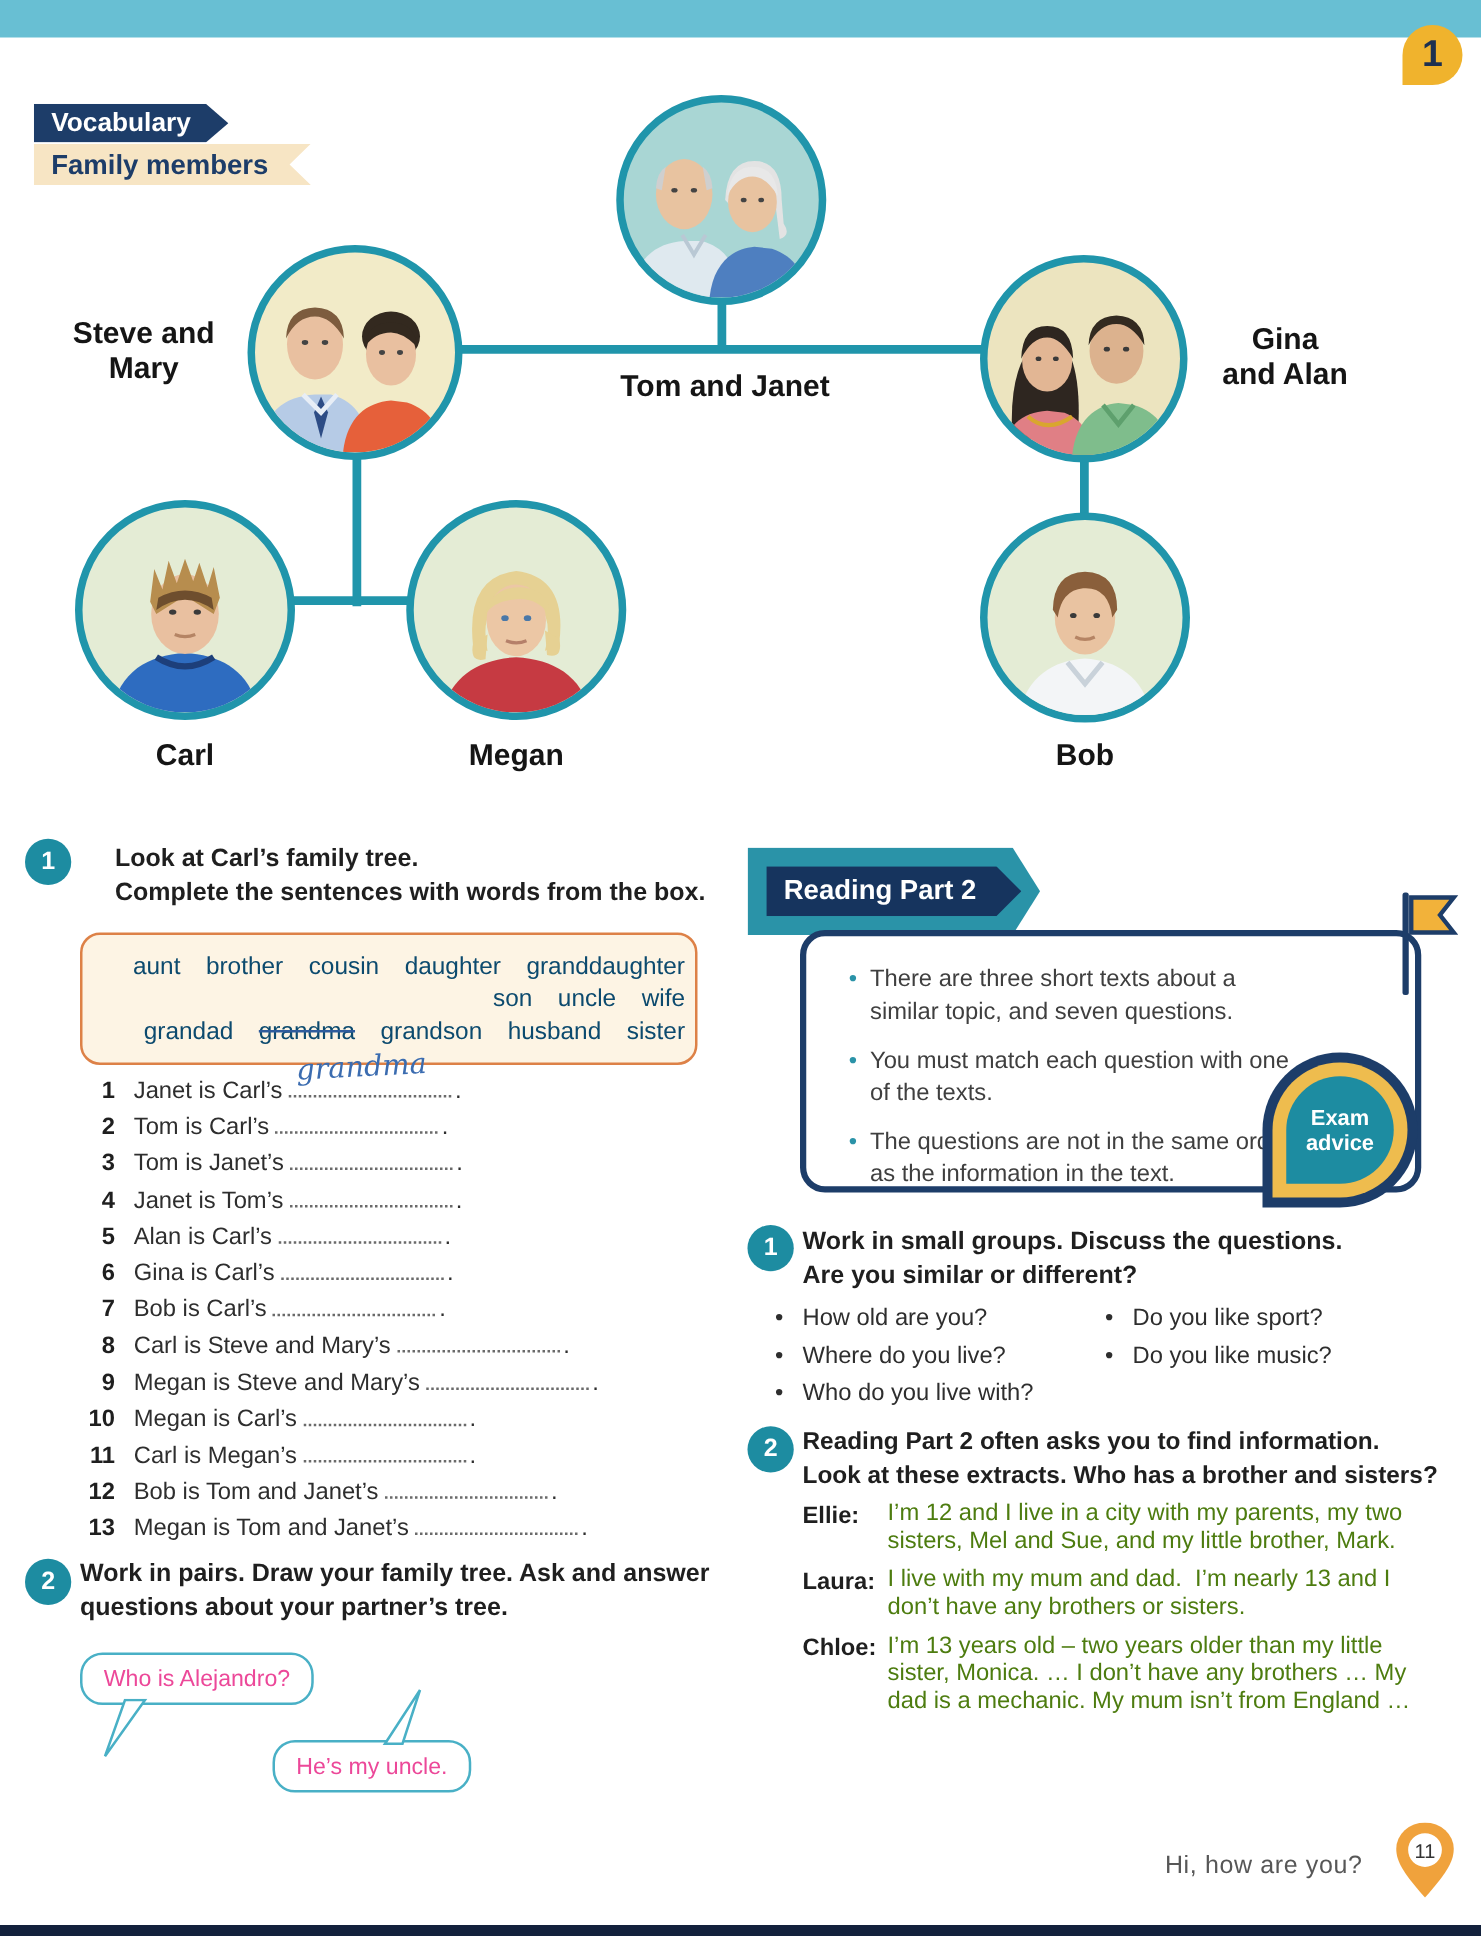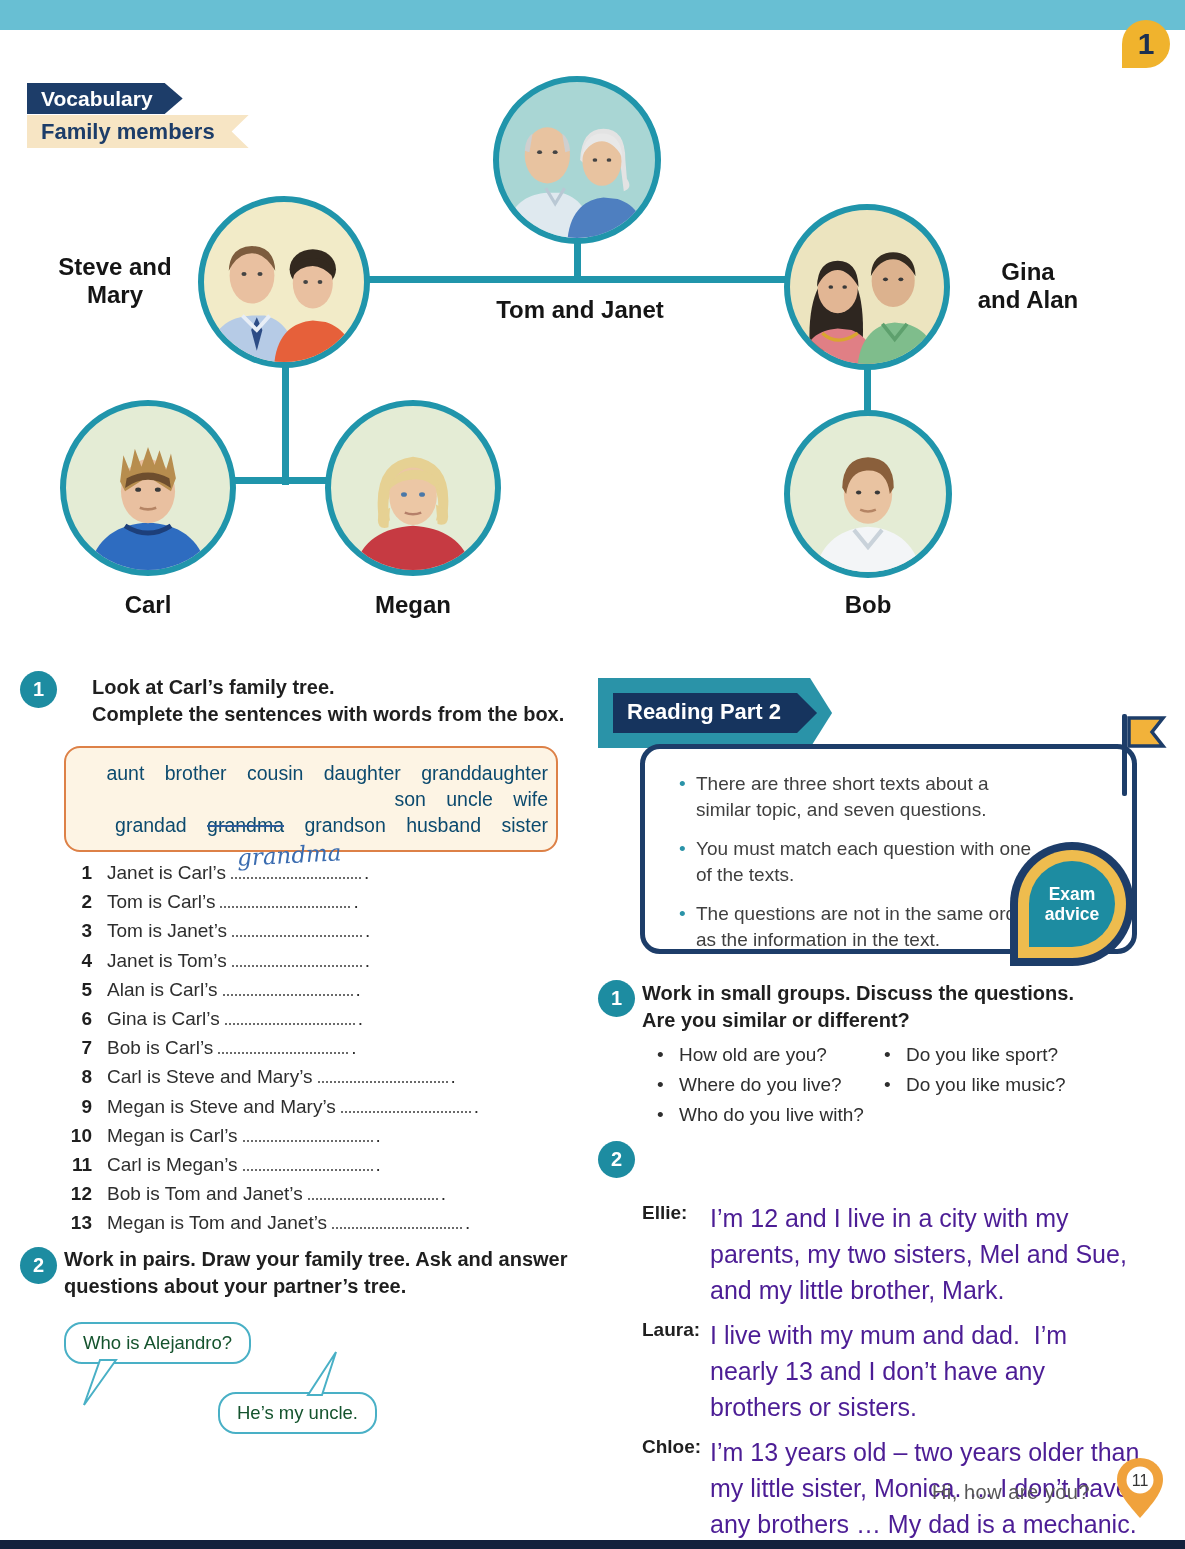--- a/index.html
+++ b/index.html
@@ -71,21 +71,21 @@
   .answer {
     position:absolute; left:6px; top:-23px;
     font-family:"DejaVu Serif", serif; font-style:italic;
     color:#3b6cb0; font-size:23px; transform:rotate(-3deg); white-space:nowrap;
   }
   .speriod { margin-left:3px; }
 
   
   .bubble {
     position:absolute; border:2px solid #49b0c6; border-radius:18px;
-    padding:8px 17px; font-size:18.5px; color:#14532d; background:#ffffff;
+    padding:8px 17px; font-size:18.5px; color:#ec4899; background:#ffffff;
   }
   .tail { position:absolute; }
 
   
   .read-banner-outer {
     position:absolute; left:598px; top:678px; background:#2a93a8; padding:15px;
     clip-path:polygon(0 0, calc(100% - 22px) 0, 100% 50%, calc(100% - 22px) 100%, 0 100%);
   }
   .read-banner-inner {
     background:#16345e; color:#ffffff; font-weight:bold; font-size:22px;
@@ -122,21 +122,21 @@
     color:#ffffff; font-weight:bold; font-size:17.5px; line-height:20px;
   }
 
   .qcol { position:absolute; list-style:none; }
   .qcol li { position:relative; padding-left:26px; font-size:19px; color:#2e2e2e; line-height:30px; }
   .qcol li::before { content:"•"; position:absolute; left:4px; color:#2e2e2e; }
 
   .extracts { position:absolute; left:642px; top:1200px; width:500px; }
   .extract { display:flex; margin-bottom:9px; }
   .exname { width:68px; flex:none; font-weight:bold; font-size:19px; color:#1f1f1f; line-height:25px; }
-  .extext { width:452px; font-size:25px; color:#4c1d95; line-height:36px; white-space:pre-wrap; }
+  .extext { width:452px; font-size:19px; color:#4d7c0f; line-height:22px; white-space:pre-wrap; }
 
   
   .footer-phrase {
     position:absolute; left:880px; top:1481px; width:210px; text-align:right;
     color:#575757; font-size:20px; letter-spacing:0.5px;
   }
   .page-pin { position:absolute; left:1112px; top:1458px; }
 </style>
 </head>
 <body>
@@ -380,33 +380,37 @@
   </div>
 
   <div class="exnum" style="left:598px; top:980px;">
     <span>1</span>
   </div>
   <div class="instr" style="left:642px; top:980px; width:500px;">
     <div>Work in small groups. Discuss the questions.</div>
     <div>Are you similar or different?</div>
   </div>
 
-  <ul class="qcol" style="left:653px; top:1040px;">
+  <ul class="qcol" style="left:616px; top:1040px;">
     <li>How old are you?</li>
     <li>Where do you live?</li>
     <li>Who do you live with?</li>
   </ul>
   <ul class="qcol" style="left:880px; top:1040px;">
     <li>Do you like sport?</li>
     <li>Do you like music?</li>
   </ul>
 
   <div class="exnum" style="left:598px; top:1141px;">
     <span>2</span>
   </div>
+  <div class="instr" style="left:642px; top:1140px; width:510px; font-size:19.5px;">
+    <div>Reading Part 2 often asks you to find information.</div>
+    <div>Look at these extracts. Who has a brother and sisters?</div>
+  </div>
 
   <div class="extracts">
     <div class="extract">
       <div class="exname">Ellie:</div>
       <div class="extext">I’m 12 and I live in a city with my parents, my two sisters, Mel and Sue, and my little brother, Mark.</div>
     </div>
     <div class="extract">
       <div class="exname">Laura:</div>
       <div class="extext">I live with my mum and dad.  I’m nearly 13 and I don’t have any brothers or sisters.</div>
     </div>

